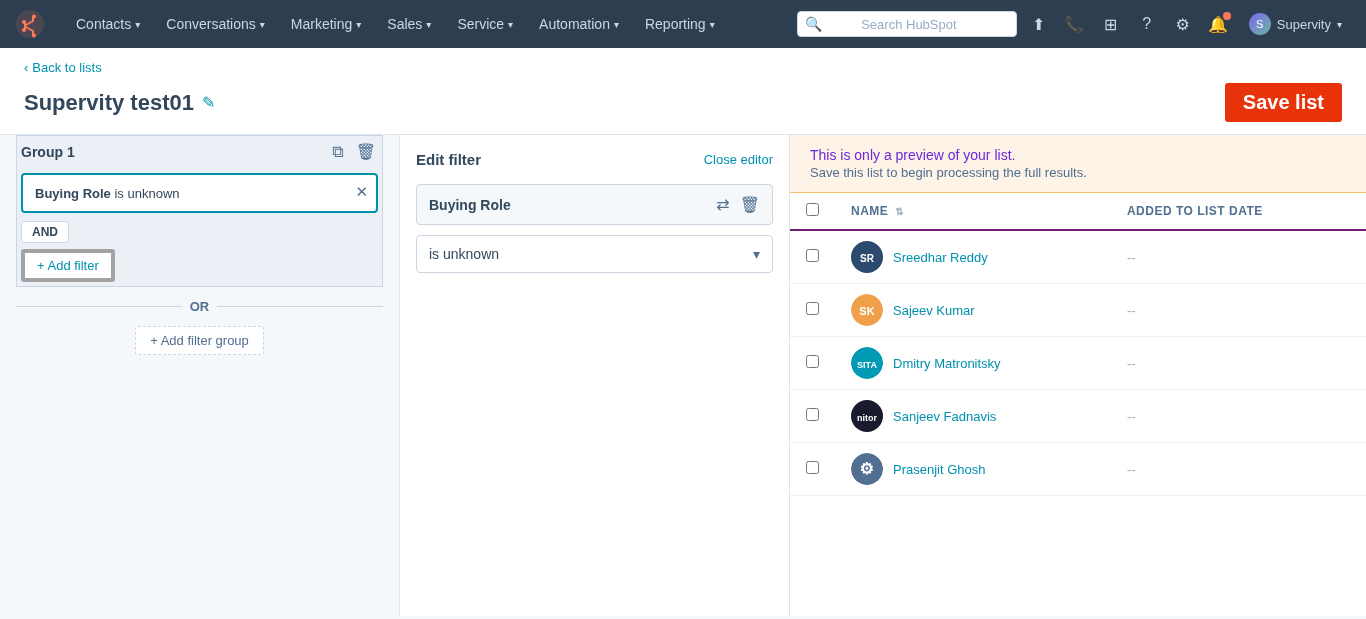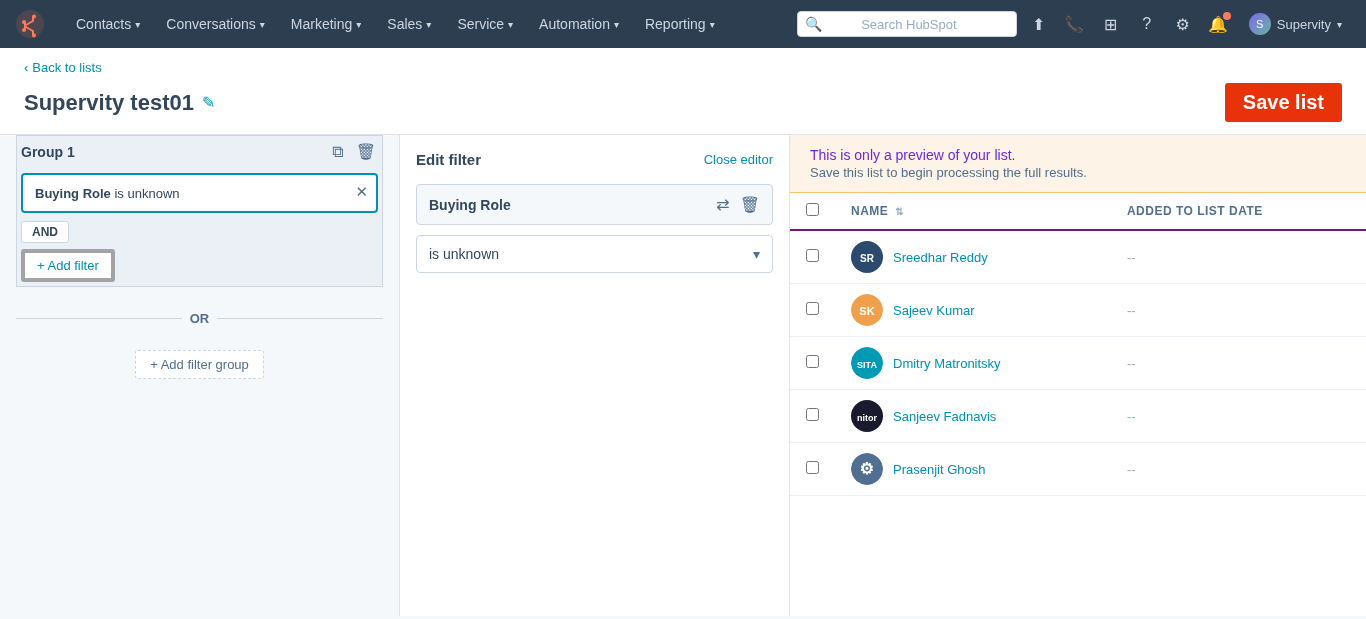--- a/index.html
+++ b/index.html
@@ -298,21 +298,21 @@
       color: #0091ae;
       cursor: pointer;
       display: flex;
       align-items: center;
       gap: 4px;
     }
     .or-divider {
       display: flex;
       align-items: center;
       gap: 8px;
-      margin: 24px 0;
+      margin: 12px 0;
       color: #516f90;
       font-size: 13px;
       font-weight: 600;
     }
     .or-divider::before, .or-divider::after {
       content: '';
       flex: 1;
       height: 1px;
       background: #cbd6e2;
     }

